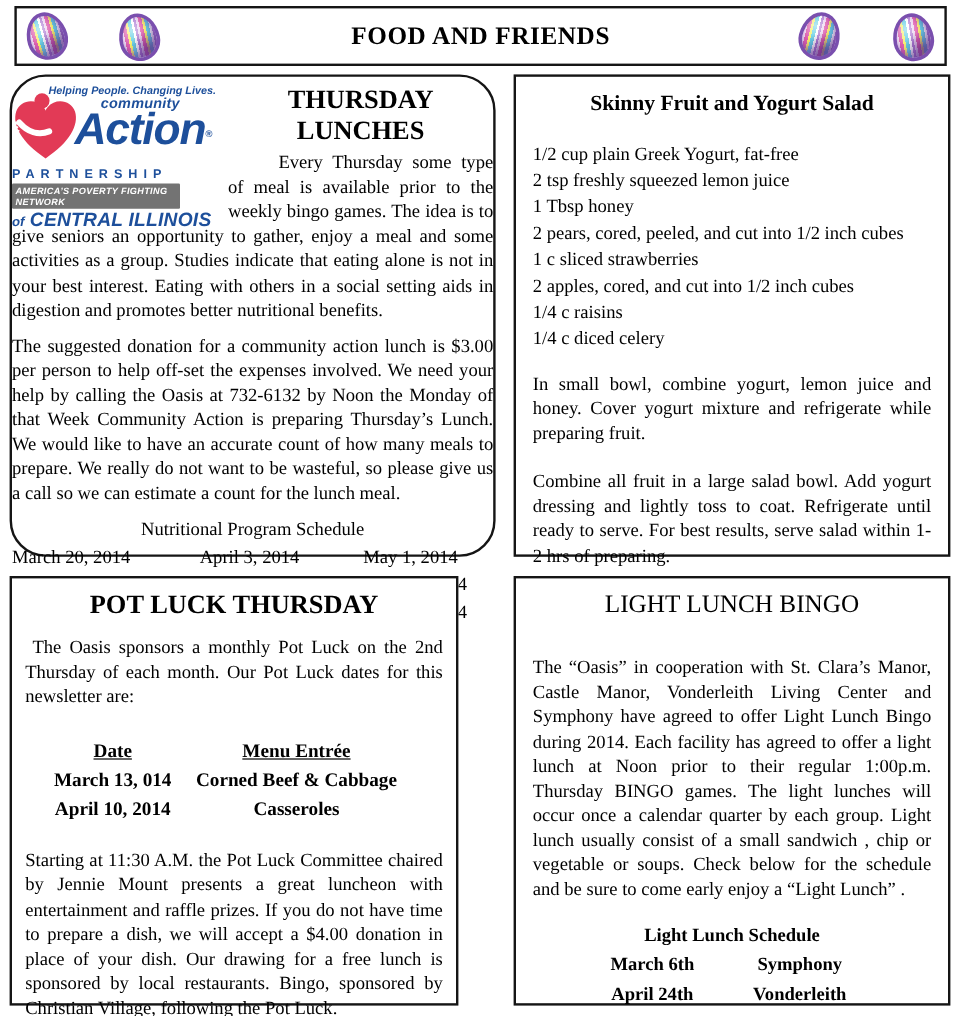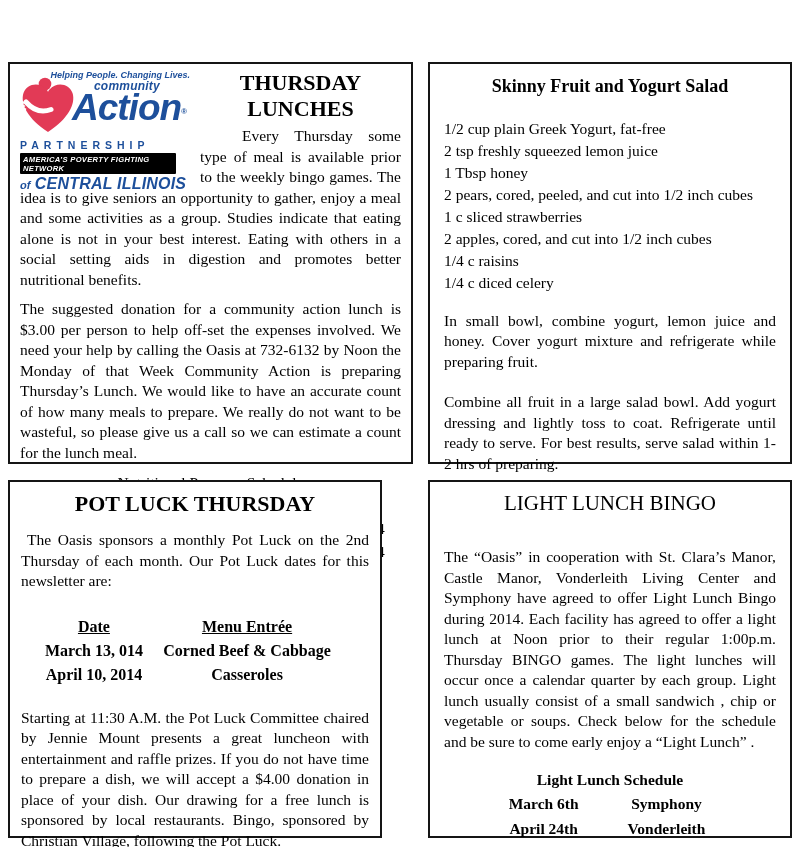--- a/index.html
+++ b/index.html
@@ -23,21 +23,21 @@
     box-shadow: inset -3px -4px 6px rgba(90,50,140,.65);
     transform:rotate(-16deg);
   }
   .egg.e1 { left:8px;   top:3px; }
   .egg.e2 { left:85px;  top:4px; transform:rotate(-12deg); }
   .egg.e3 { left:652px; top:3px; transform:rotate(14deg); }
   .egg.e4 { left:730px; top:4px; transform:rotate(-10deg); }
 
   
   .panel { position:absolute; border:2px solid #151515; background:#fff; }
-  .tl { left:8px;   top:62px;  width:405px; height:402px; padding:4px 10px; }
+  .tl { left:8px;   top:62px;  width:405px; height:402px; padding:4px 0;border-radius:30px; }
   .tr { left:428px; top:62px;  width:364px; height:402px; padding:12px 14px; }
   .bl { left:8px;   top:480px; width:374px; height:358px; padding:9px 11px; }
   .br { left:428px; top:480px; width:364px; height:358px; padding:9px 14px; }
 
   .just { text-align:justify; font-size:15.5px; line-height:20.5px; }
 
   
   .tl-title { font-size:22px; font-weight:bold; text-align:center; margin-top:2px; margin-bottom:4px; }
   .p1 { text-indent:42px; }
   .p2 { margin-top:9px; }
@@ -52,22 +52,22 @@
   .logo { float:left; width:172px; height:104px; margin:2px 8px 2px 0;
           font-family:"Liberation Sans", sans-serif; color:#1d4f9b; }
   .logo-tagline { font-size:9px; font-weight:bold; font-style:italic; text-align:right; padding-right:2px; }
   .logo-main { position:relative; height:58px; }
   .logo-heart { position:absolute; left:0; top:-4px; }
   .logo-words { position:absolute; left:52px; top:0; width:120px; line-height:1; }
   .logo-community { font-size:12px; font-weight:bold; font-style:italic; margin-left:22px; letter-spacing:.2px; }
   .logo-action { font-size:37px; font-weight:bold; font-style:italic; margin-top:-3px; letter-spacing:-1px; }
   .logo-reg { font-size:8px; vertical-align:6px; letter-spacing:0; }
   .logo-partnership { font-size:10.5px; font-weight:bold; letter-spacing:5px; margin-top:1px; }
-  .logo-redbar { background:#000000; color:#fff; font-size:7.6px; font-weight:bold; font-style:italic;
-                 letter-spacing:.3px; padding:1.5px 3px; margin-top:2px; width:156px; border-radius:1px; }
+  .logo-redbar { background:#737373; color:#fff; font-size:7.6px; font-weight:bold; font-style:italic;
+                 letter-spacing:.3px; padding:1.5px 3px; margin-top:2px; width:140px; border-radius:1px; }
   .logo-region { margin-top:1px; font-weight:bold; }
   .logo-of { font-size:11px; font-style:italic; }
   .logo-ci { font-size:16px; letter-spacing:.2px;font-style:italic; }
 
   
   .tr-title { font-size:18px; font-weight:bold; text-align:center; margin-bottom:24px; }
   .ingredients { list-style:none; font-size:15.5px; }
   .ingredients li { margin-bottom:6.5px; line-height:15.5px; }
   .step { margin-top:20px; }
 
@@ -85,20 +85,27 @@
   .lls-title { text-align:center; font-weight:bold; font-size:15.5px; margin-top:19px; }
   .lls { width:74%; margin:2px auto 0; border-collapse:collapse; font-size:15.5px; }
   .lls td { text-align:center; font-weight:bold; padding:3.5px 0; }
   .lls td:nth-child(1){ width:46%; }
 </style>
 </head>
 <body>
 
 <div class="page">
 
+  <div class="header-box">
+    <span class="egg e1"></span>
+    <span class="egg e2"></span>
+    <div class="header-title">FOOD AND FRIENDS</div>
+    <span class="egg e3"></span>
+    <span class="egg e4"></span>
+  </div>
 
   <section class="panel tl">
     <div class="logo">
       <div class="logo-tagline">Helping People. Changing Lives.</div>
       <div class="logo-main">
         <svg class="logo-heart" width="56" height="60" viewBox="0 0 56 60">
           <circle cx="25" cy="8" r="6.3" fill="#e23a56"></circle>
           <path d="M28 56 C8 43 0 28 3.5 17 C6.5 8 19 5 26.5 13.5 C27.5 14.6 28 15.6 28 16.4 C28 15.6 28.5 14.6 29.5 13.5 C37 5 49.5 8 52.5 17 C56 28 48 43 28 56 Z" fill="#e23a56"></path>
           <path d="M6 26 C13 34 22 37 31 33.5" stroke="#ffffff" stroke-width="5" fill="none" stroke-linecap="round"></path>
           <path d="M4 27 l-3 -2 M4.5 30 l-3.5 0 M5.5 33 l-3 2" stroke="#ffffff" stroke-width="1.6" stroke-linecap="round"></path>

